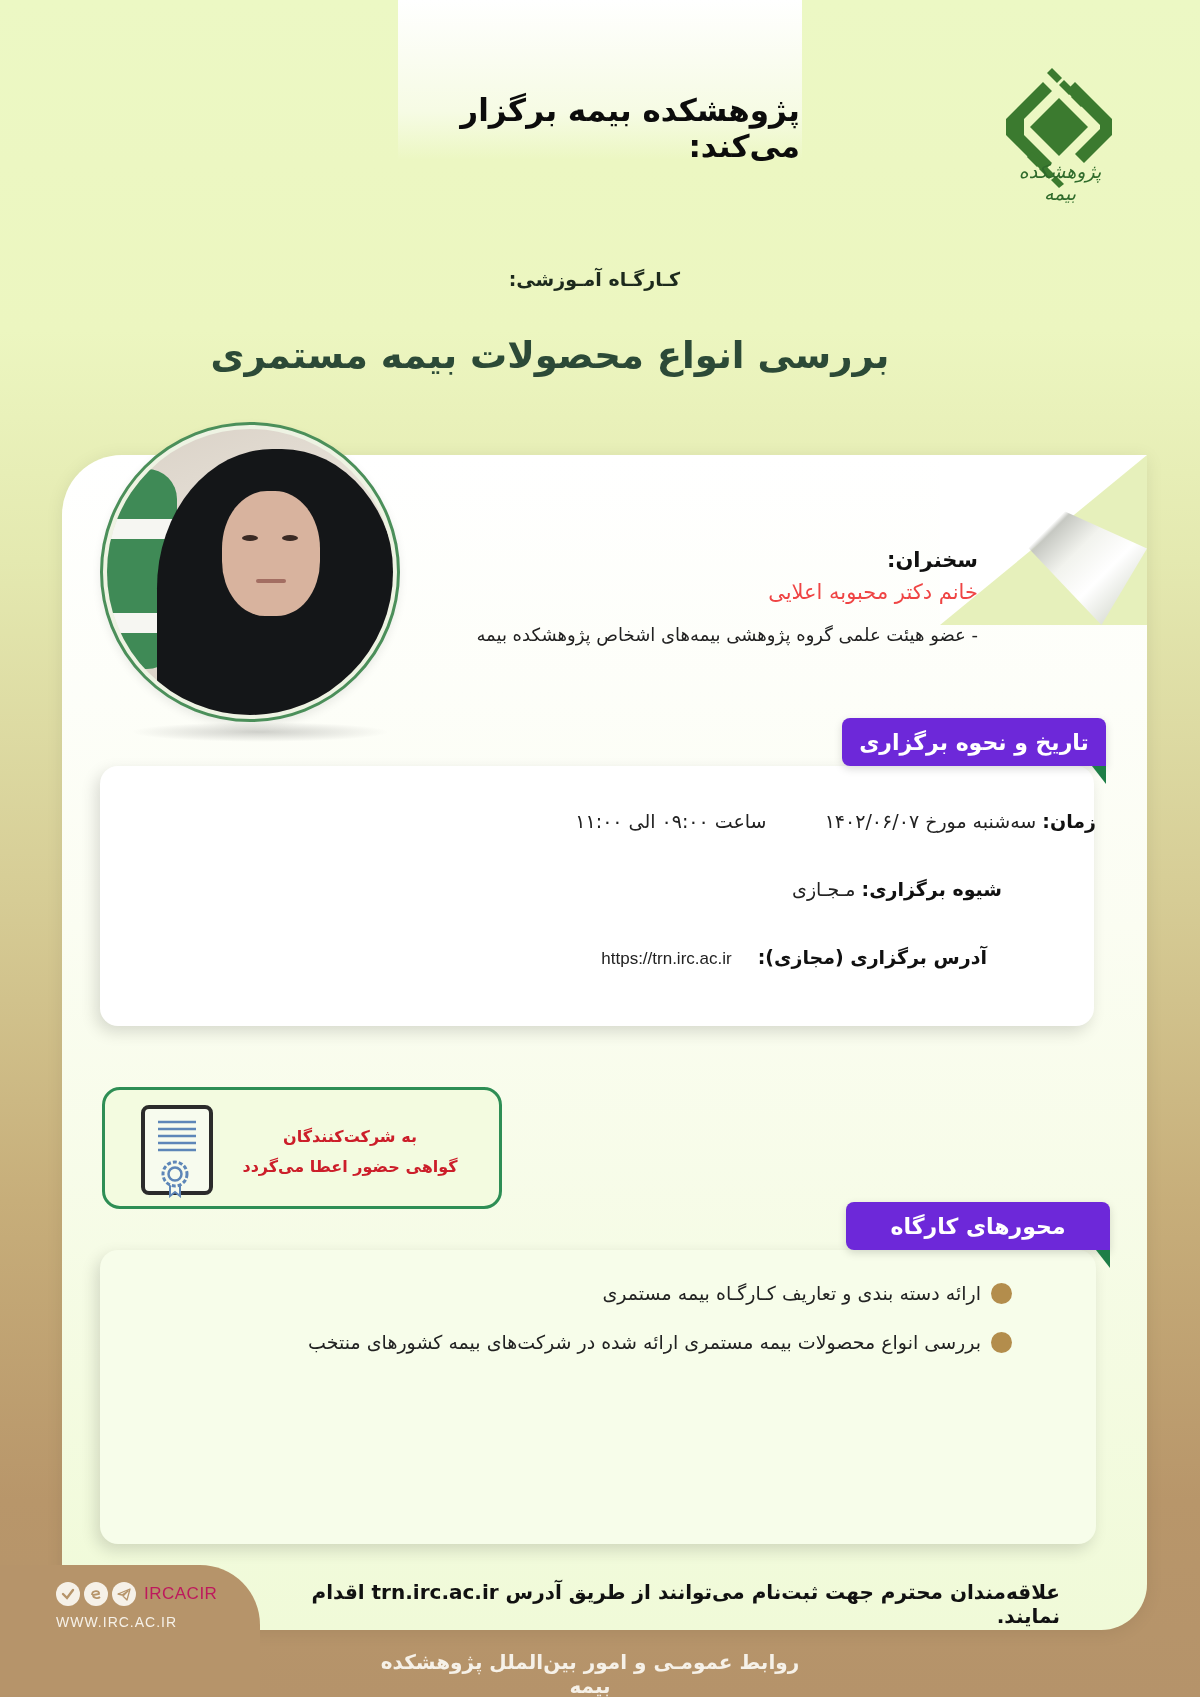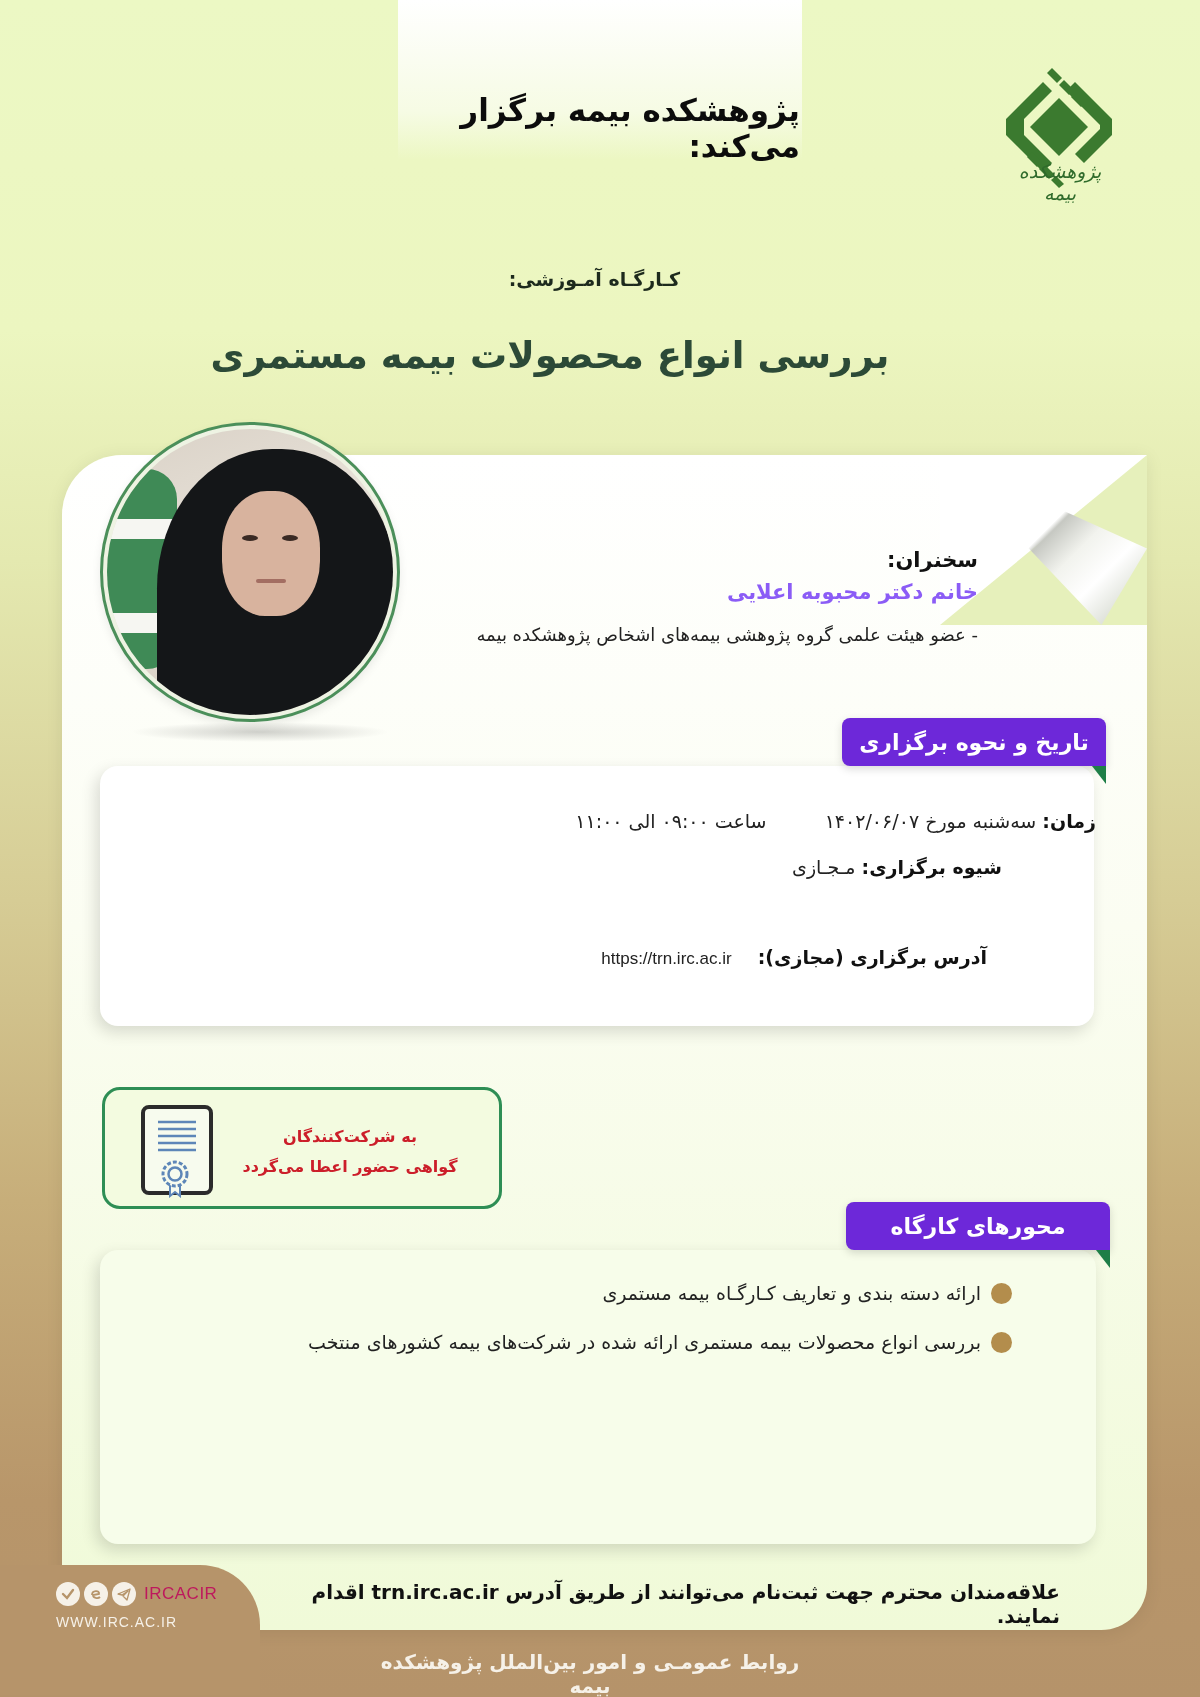--- a/index.html
+++ b/index.html
@@ -81,21 +81,21 @@
     position: absolute; left: 130px; top: 722px; width: 260px; height: 20px; border-radius: 50%;
     background: radial-gradient(ellipse at center, rgba(0,0,0,0.18), rgba(0,0,0,0) 70%);
   }
 
   .speakers-label {
     position: absolute; left: 700px; top: 548px; width: 278px; text-align: right;
     font-size: 21px; font-weight: bold; color: #111;
   }
   .speaker-name {
     position: absolute; left: 600px; top: 580px; width: 378px; text-align: right;
-    font-size: 21px; color: #8b5cf6; font-weight: bold;
+    font-size: 21px; color: #ef4444; font-weight: normal;
   }
   .speaker-role {
     position: absolute; left: 380px; top: 624px; width: 598px; text-align: right;
     font-size: 18px; color: #222;
   }
 
   
   .tab {
     position: absolute; height: 48px; background: #6d28d9; color: #fff;
     border-radius: 8px 8px 0 8px; font-size: 22px; font-weight: bold;
@@ -111,21 +111,21 @@
 
   
   .date-box {
     position: absolute; left: 100px; top: 766px; width: 994px; height: 260px;
     background: #ffffff; border-radius: 18px;
     box-shadow: -4px 6px 16px rgba(0,0,0,0.14);
   }
   .row { position: absolute; font-size: 19px; color: #222; white-space: nowrap; }
   .row b { color: #111; }
   .row-time { right: 104px; top: 810px; }
-  .row-mode { right: 198px; top: 856px; }
+  .row-mode { right: 198px; top: 878px; }
   .row-addr { right: 213px; top: 946px; }
   .v { font-weight: normal; }
 
   
   .cert {
     position: absolute; left: 102px; top: 1087px; width: 400px; height: 122px;
     border: 3px solid #2e8e55; border-radius: 18px; background: #f3fbe0;
   }
   .cert-icon { position: absolute; left: 140px; top: 1104px; width: 74px; height: 94px; }
   .cert-text {

